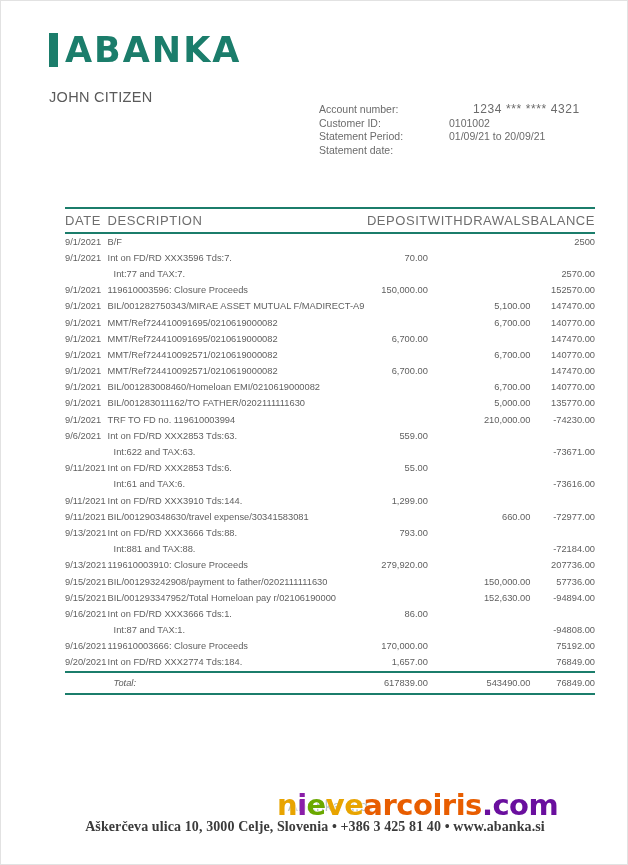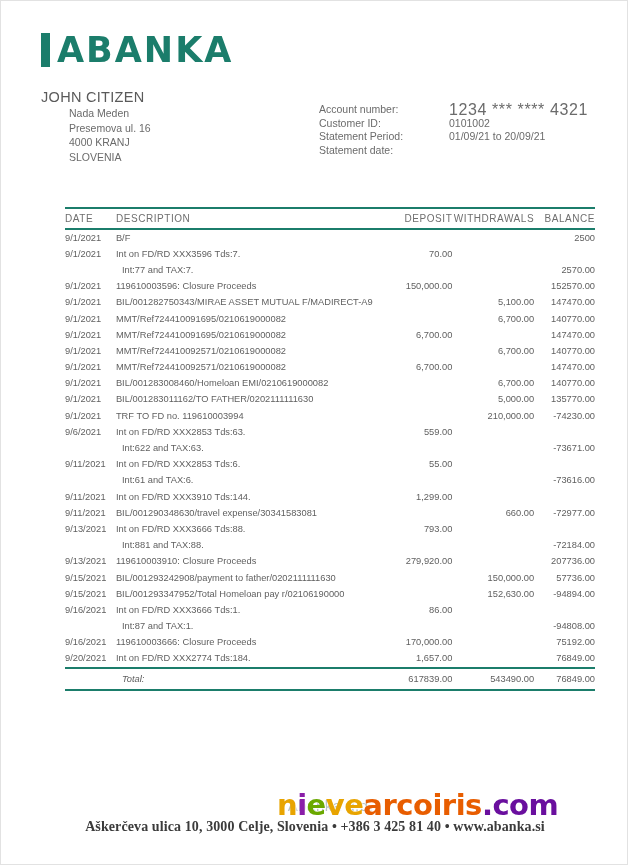--- a/index.html
+++ b/index.html
@@ -21,21 +21,21 @@
     width: 628px;
     height: 865px;
     background: #ffffff;
     box-sizing: border-box;
     border: 1px solid #e2e2e2;
   }
 
   
   .header {
     position: absolute;
-    left: 40px;
+    left: 48px;
     top: 28px;
     width: 540px;
   }
   .logo-row {
     display: flex;
     align-items: center;
     height: 42px;
   }
   .logo-bar {
     width: 9px;
@@ -85,38 +85,38 @@
   }
   .acct-values {
     position: absolute;
     left: 400px;
     top: -3px;
     font-size: 10.5px;
     line-height: 13.5px;
     color: #6b6b6b;
   }
   .acct-labels div, .acct-values div { white-space: nowrap; }
-  .acct-values .v-acct { font-size: 16px; letter-spacing: 0.6px; }
+  .acct-values .v-acct { font-size: 12px; letter-spacing: 0.6px; margin-left: 24px; }
 
   
   .table-wrap {
     position: absolute;
     left: 64px;
     top: 206px;
     width: 530px;
   }
   table.stmt {
     width: 530px;
     border-collapse: collapse;
     font-size: 9.3px;
     color: #5f5f5f;
   }
   table.stmt thead th {
     font-weight: normal;
-    font-size: 10px;
+    font-size: 13px;
     letter-spacing: 0.55px;
     color: #6e6e6e;
     padding: 4px 0 4px 0;
     border-top: 2.2px solid #1b7d6b;
     border-bottom: 2.2px solid #1b7d6b;
     vertical-align: bottom;
     margin-top: 39px;
   }
   th.c-date, td.c-date   { width: 52px;  text-align: left; }
   th.c-desc, td.c-desc   { width: 258px; text-align: left; padding-left: 6px; }
@@ -187,26 +187,20 @@
 
   <div class="header">
     <div class="logo-row">
       <div class="logo-bar"></div>
       <div class="logo-text">ABANKA</div>
     </div>
     <div class="customer-name">JOHN CITIZEN</div>
   </div>
 
   <div class="info-zone">
-    <div class="address">
-      <div>Nada Meden</div>
-      <div>Presemova ul. 16</div>
-      <div>4000 KRANJ</div>
-      <div>SLOVENIA</div>
-    </div>
     <div class="acct-labels">
       <div>Account number:</div>
       <div>Customer ID:</div>
       <div>Statement Period:</div>
       <div>Statement date:</div>
     </div>
     <div class="acct-values">
       <div class="v-acct">1234 *** **** 4321</div>
       <div>0101002</div>
       <div></div>

